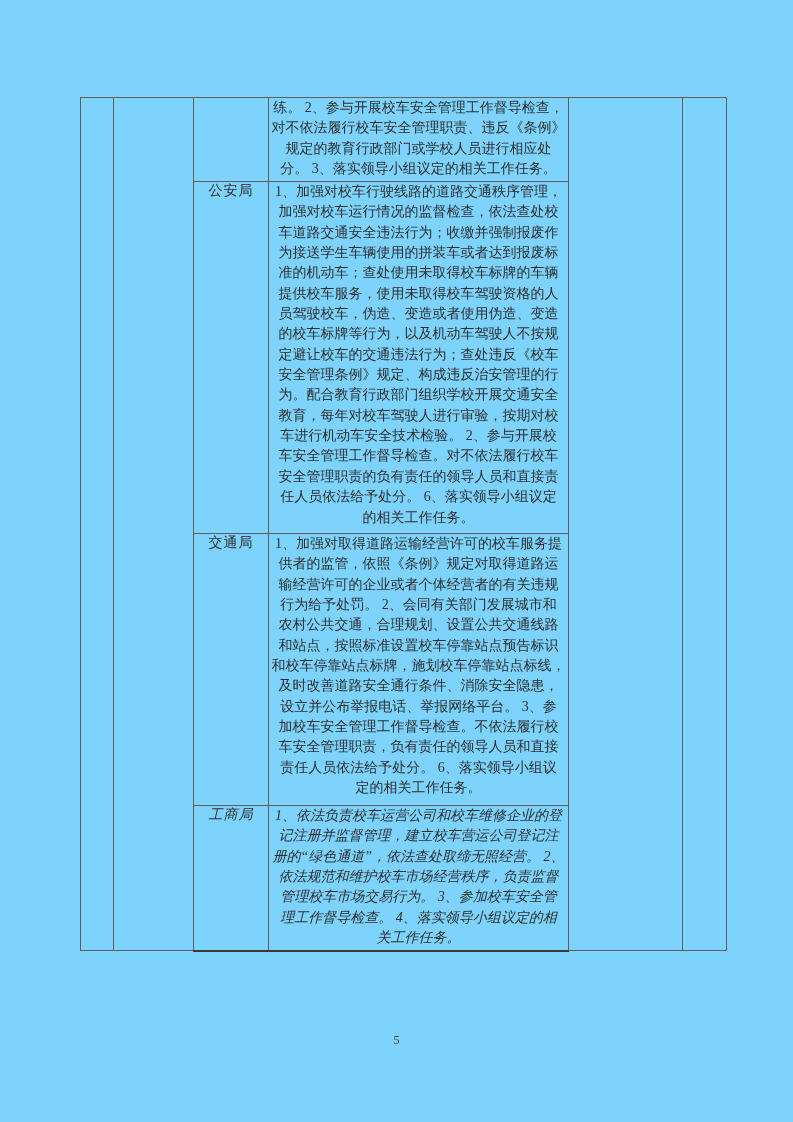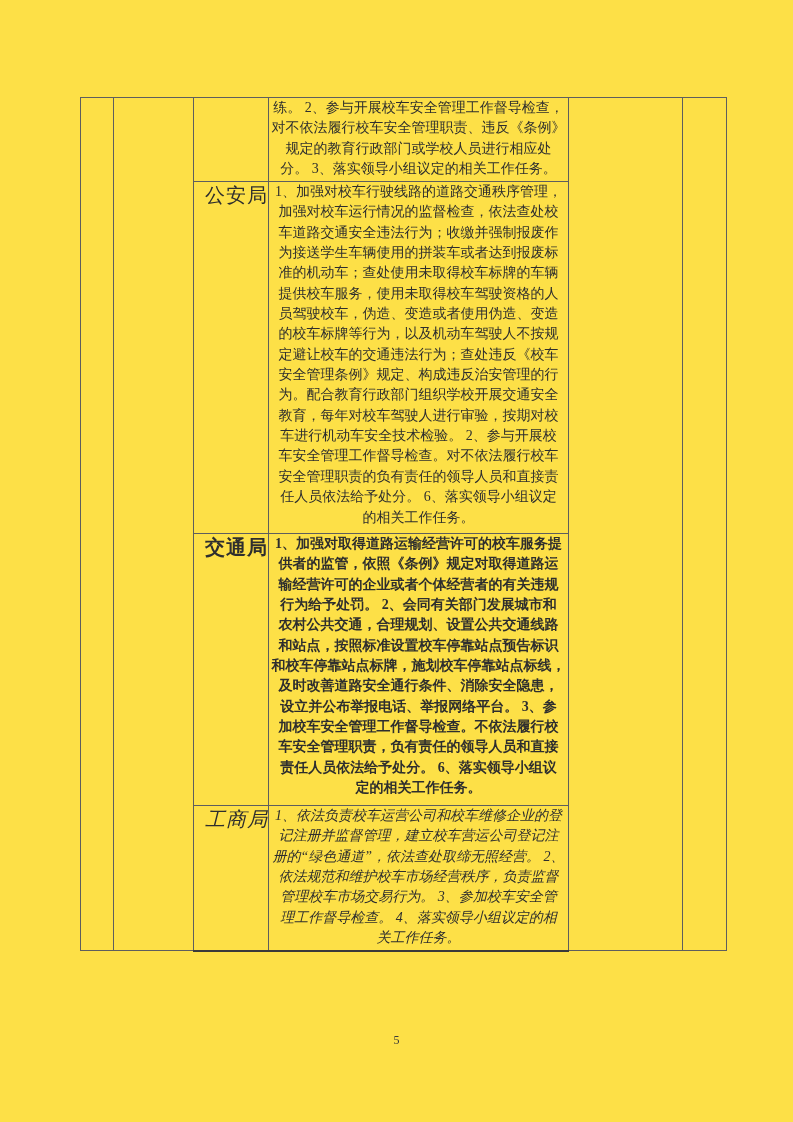--- a/index.html
+++ b/index.html
@@ -4,47 +4,47 @@
 <style>
   html, body {
     margin: 0;
     padding: 0;
     background: #ffffff;
   }
   .page {
     position: relative;
     width: 793px;
     height: 1122px;
-    background: #fde047;
+    background: #7dd3fc;
     font-family: "Liberation Serif", "DejaVu Serif", serif;
     color: #303030;
     overflow: hidden;
   }
   table.duty-table {
     position: absolute;
     left: 80px;
     top: 97px;
     border-collapse: collapse;
     table-layout: fixed;
   }
   table.duty-table td {
     border: 1px solid #5e5e5e;
     padding: 0;
     vertical-align: top;
     overflow: visible;
   }
   tr.r0 { height: 84px; }
   tr.r1 { height: 352px; }
-  tr.r2 { height: 272px; font-weight: bold; }
+  tr.r2 { height: 272px; }
   tr.r3 { height: 145px; }
   tr.r3 td { border-bottom: 2px solid #3a3a3a; font-style: italic; }
   td.dept {
     vertical-align: middle;
-    text-align: right;
-    font-size: 20px;
+    text-align: center;
+    font-size: 14px;
     letter-spacing: 1px;
     color: #2e2e2e;
   }
   td.duty {
     font-size: 14px;
     line-height: 20.35px;
     text-align: center;
     white-space: pre;
     padding-top: 1px;
     color: #2e2e2e;

